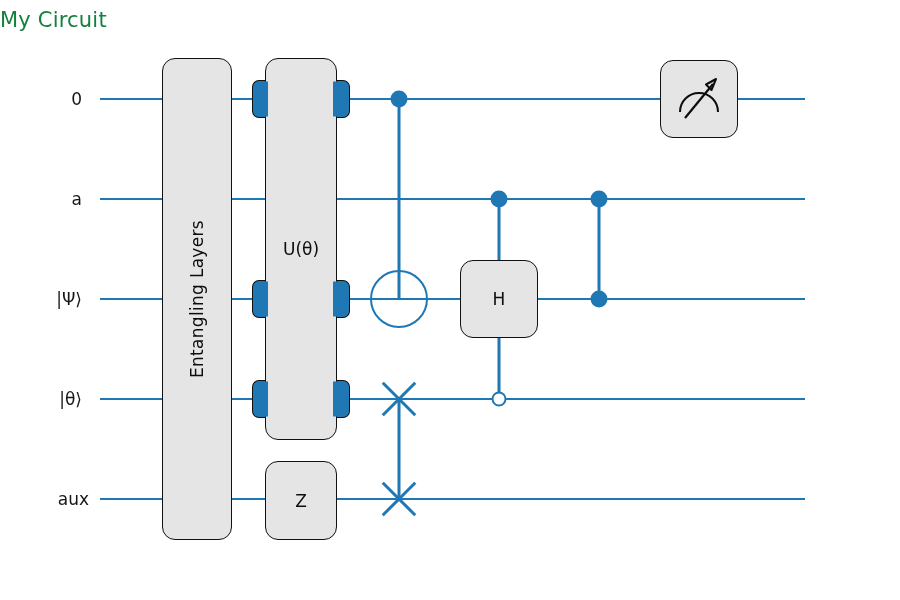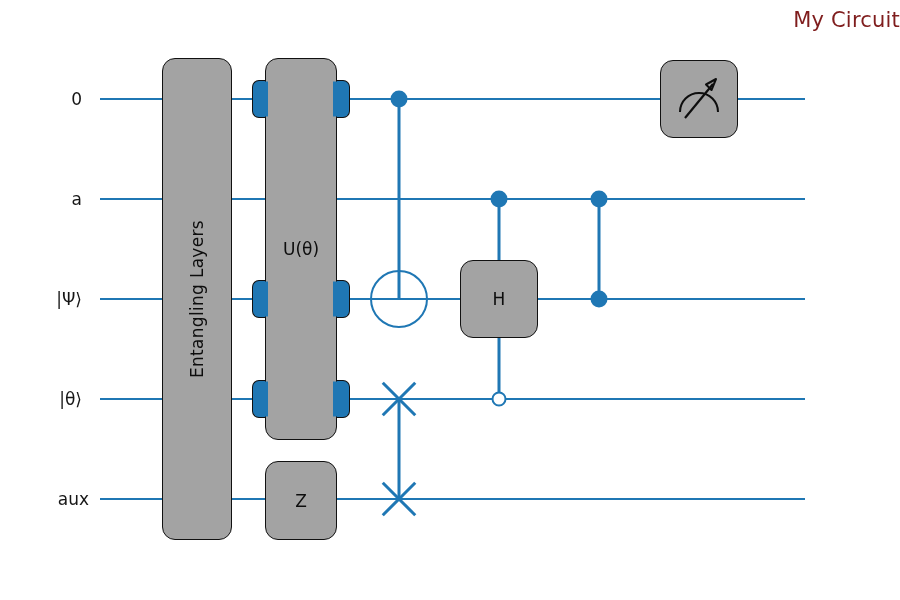--- a/index.html
+++ b/index.html
@@ -13,23 +13,23 @@
     height: 600px;
     background: #ffffff;
     overflow: hidden;
     font-family: "DejaVu Sans", sans-serif;
   }
   #title {
     position: absolute;
     left: 0;
     top: 8px;
     width: 900px;
-    text-align: right;
+    text-align: left;
     font-size: 21px;
-    color: #7f1d1d;
+    color: #15803d;
     letter-spacing: 0.2px;
   }
   .wire-label {
     position: absolute;
     text-align: right;
     font-size: 17px;
     color: #161616;
     transform: translateY(-50%);
     white-space: nowrap;
   }
@@ -86,21 +86,21 @@
     width: 3px;
     height: 100%;
     background: #1f77b4;
     transform-origin: 50% 50%;
   }
   .swap-x span.a { transform: translateX(-50%) rotate(45deg); }
   .swap-x span.b { transform: translateX(-50%) rotate(-45deg); }
 
   .gate-box {
     position: absolute;
-    background: #a3a3a3;
+    background: #e5e5e5;
     border: 1.6px solid #111111;
     border-radius: 13px;
     box-sizing: border-box;
     color: #0d0d0d;
     display: flex;
     align-items: center;
     justify-content: center;
     font-size: 17px;
     text-align: center;
   }

